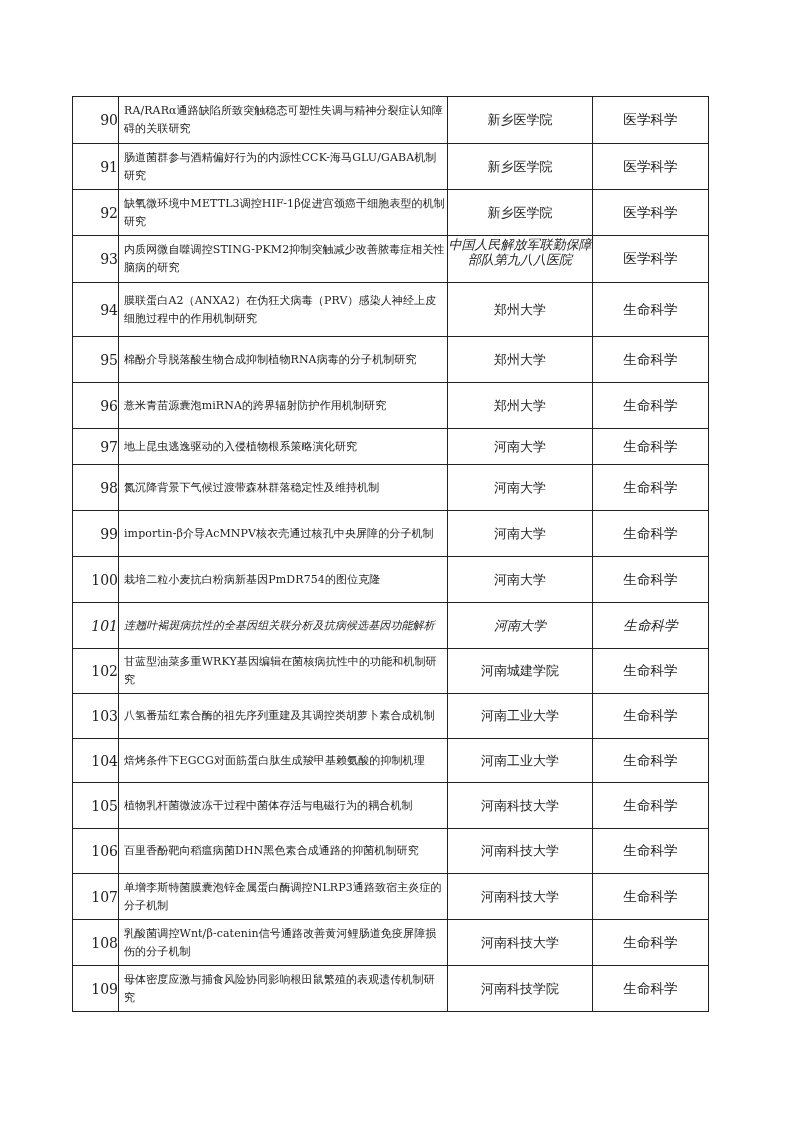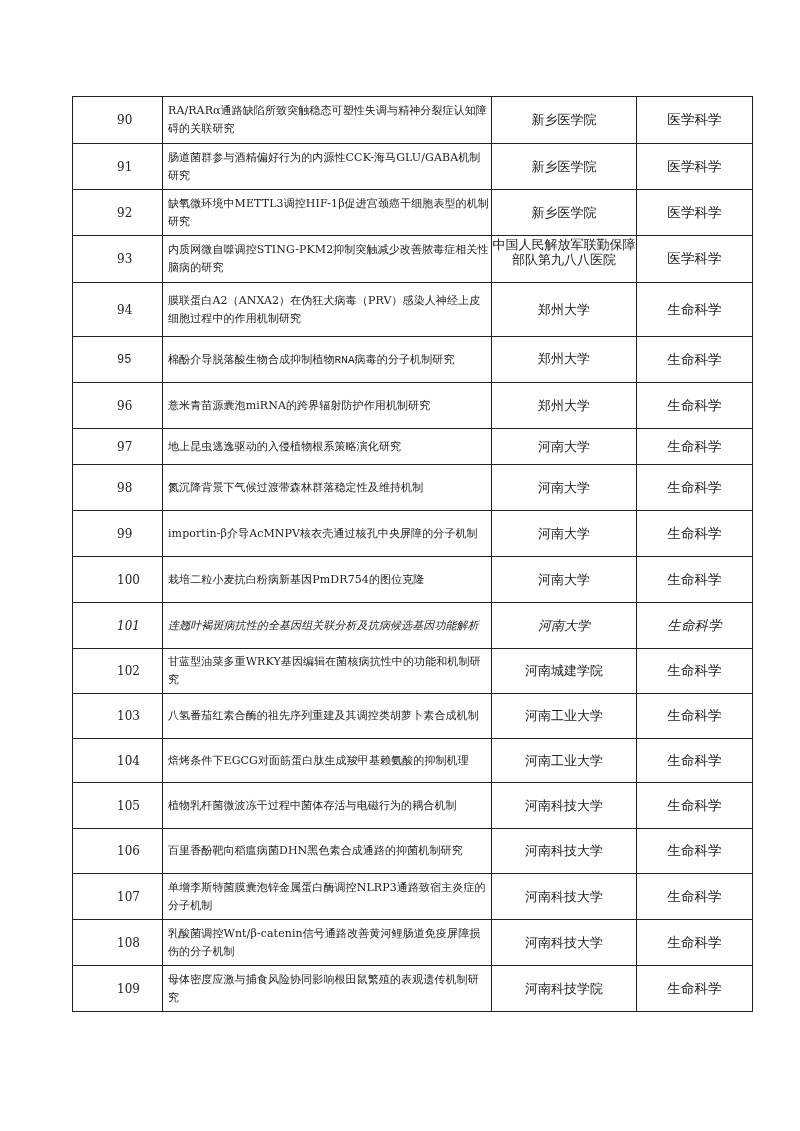--- a/index.html
+++ b/index.html
@@ -24,23 +24,22 @@
       table-layout: fixed;
     }
     #doc-table td {
       border: 1.5px solid #222222;
       padding: 0;
       vertical-align: middle;
       overflow: hidden;
     }
     #doc-table td.c-no {
       width: 45px;
-      text-align: left;
-      font-size: 12px;
-      padding-left: 44px;
+      text-align: right;
+      font-size: 14px;
     }
     #doc-table td.c-title {
       width: 321px;
       text-align: left;
       font-size: 11px;
       line-height: 18px;
       padding: 0 2px 0 5px;
       letter-spacing: 0.1px;
     }
     #doc-table td.c-org {
@@ -51,20 +50,21 @@
     }
     #doc-table td.c-field {
       width: 115px;
       text-align: center;
       font-size: 13.6px;
     }
     #doc-table td.c-org.tight {
       line-height: 15px;
       vertical-align: top;
       padding-top: 1px;
+      font-style: italic;
     }
   </style>
 </head>
 <body>
 
 <table id="doc-table">
   <tbody id="table-body">
   <tr style="height: 47px;">
     <td class="c-no">90</td>
     <td class="c-title">RA/RARα通路缺陷所致突触稳态可塑性失调与精神分裂症认知障碍的关联研究</td>
@@ -93,21 +93,21 @@
     <td class="c-field">医学科学</td>
   </tr>
 
   <tr style="height: 54px;">
     <td class="c-no">94</td>
     <td class="c-title">膜联蛋白A2（ANXA2）在伪狂犬病毒（PRV）感染人神经上皮细胞过程中的作用机制研究</td>
     <td class="c-org">郑州大学</td>
     <td class="c-field">生命科学</td>
   </tr>
 
-  <tr style="height: 46px; font-family: Liberation Mono, monospace;">
+  <tr style="height: 46px;">
     <td class="c-no">95</td>
     <td class="c-title">棉酚介导脱落酸生物合成抑制植物RNA病毒的分子机制研究</td>
     <td class="c-org">郑州大学</td>
     <td class="c-field">生命科学</td>
   </tr>
 
   <tr style="height: 46px;">
     <td class="c-no">96</td>
     <td class="c-title">薏米青苗源囊泡miRNA的跨界辐射防护作用机制研究</td>
     <td class="c-org">郑州大学</td>

